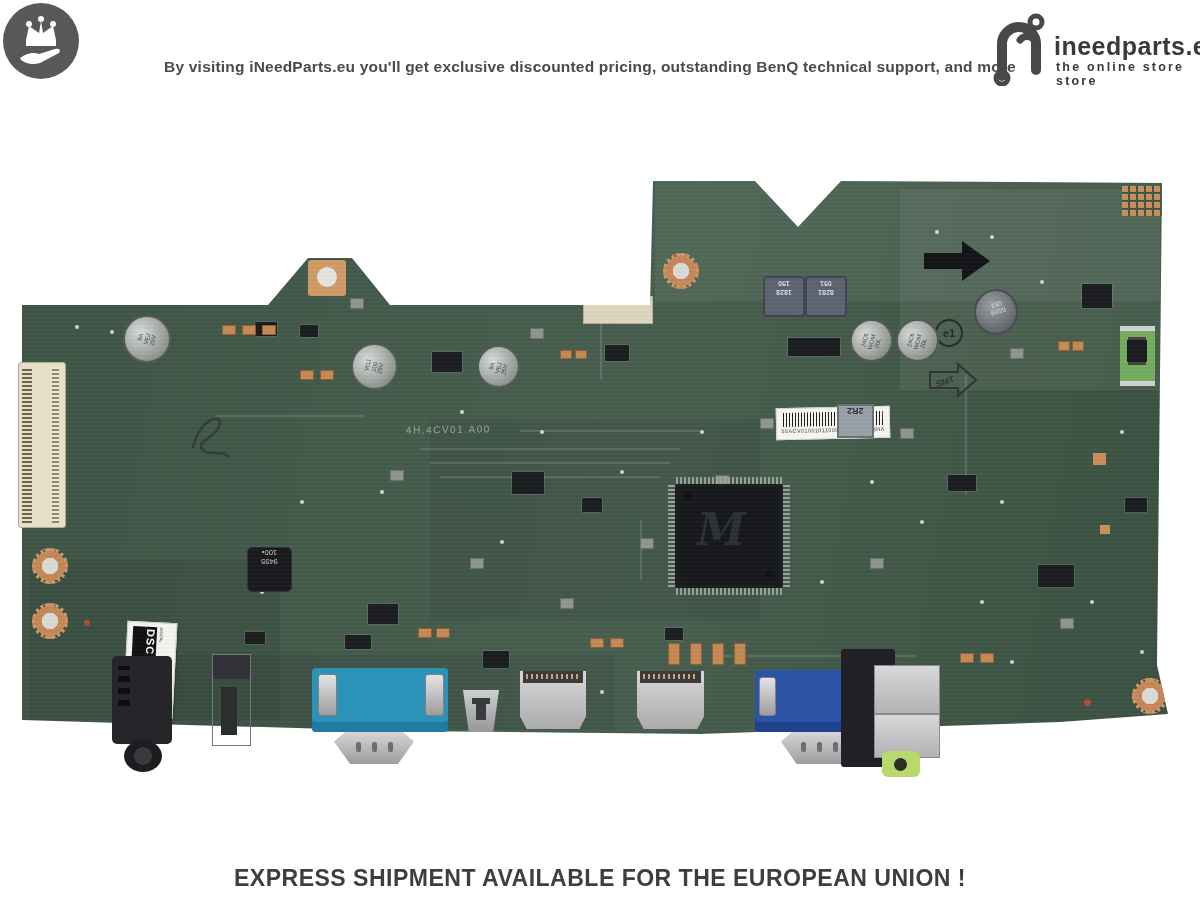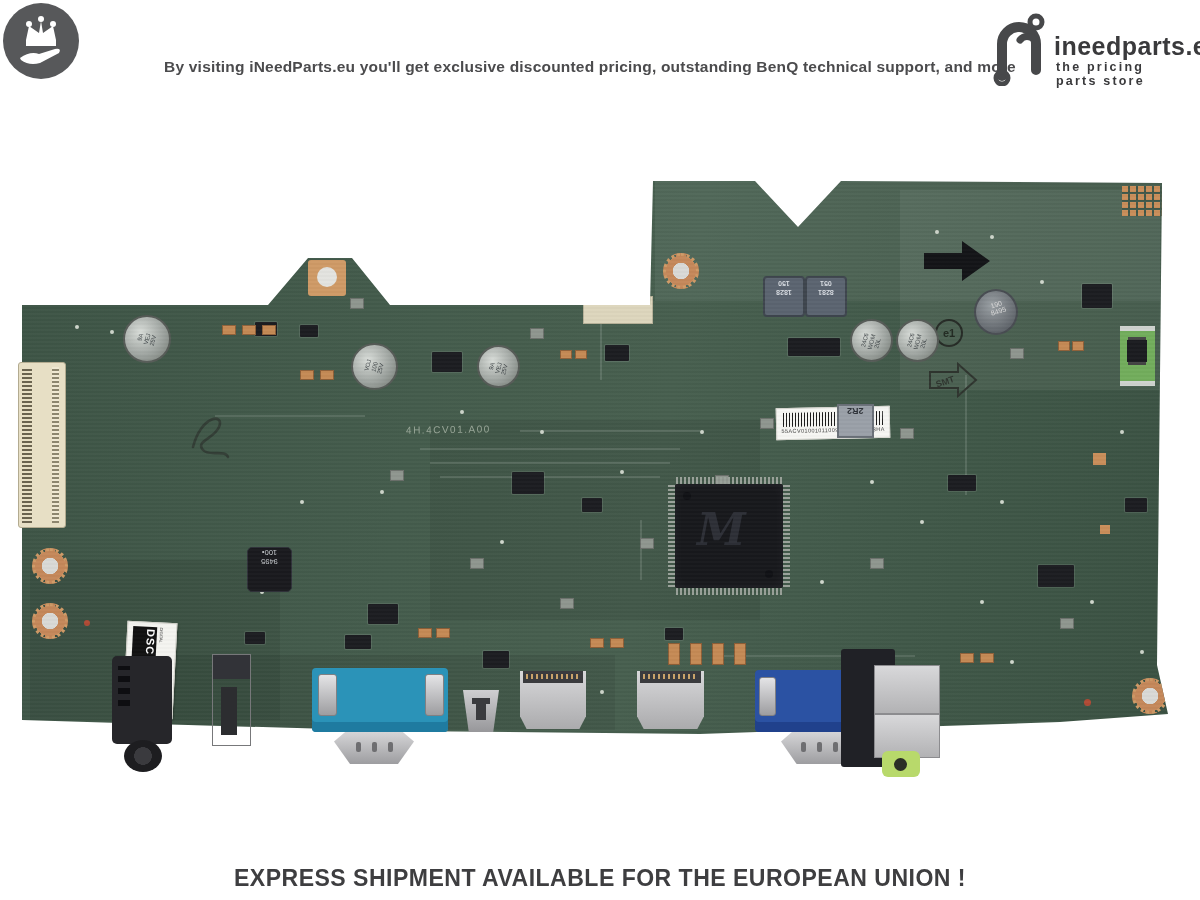--- a/index.html
+++ b/index.html
@@ -190,21 +190,21 @@
   </div>
   <div class="tagline">By visiting iNeedParts.eu you'll get exclusive discounted pricing, outstanding BenQ technical support, and more</div>
   <div class="brand">
     <svg class="brand-n" viewBox="0 0 62 74">
       <path d="M12 64 V32 a17 17 0 0 1 34 0 V58" fill="none" stroke="#47484a" stroke-width="10" stroke-linecap="round"></path>
       <circle cx="12" cy="66" r="6" fill="none" stroke="#47484a" stroke-width="5"></circle>
       <circle cx="46" cy="10" r="6" fill="none" stroke="#47484a" stroke-width="5"></circle>
       <path d="M30 28 a9 9 0 0 1 16 4" fill="none" stroke="#47484a" stroke-width="7" stroke-linecap="round"></path>
     </svg>
     <div class="brand-name">ineedparts.eu</div>
-    <div class="brand-tag">the pricing parts store</div>
+    <div class="brand-tag">the online store store</div>
   </div>
 
   <div class="board">
     <div id="scatter">
         <div class="sc sc-shade-d" style="left: 415px; top: 245px; width: 330px; height: 200px;"></div>
         <div class="sc sc-shade-l" style="left: 885px; top: 15px; width: 260px; height: 200px;"></div>
         <div class="sc sc-shade-d" style="left: 15px; top: 385px; width: 250px; height: 160px;"></div>
         <div class="sc sc-shade-l" style="left: 640px; top: 6px; width: 520px; height: 120px;"></div>
         <div class="sc sc-shade-d" style="left: 100px; top: 480px; width: 500px; height: 75px;"></div>
         <div class="sc sc-tr" style="left: 405px; top: 273px; width: 260px; height: 2px;"></div>

